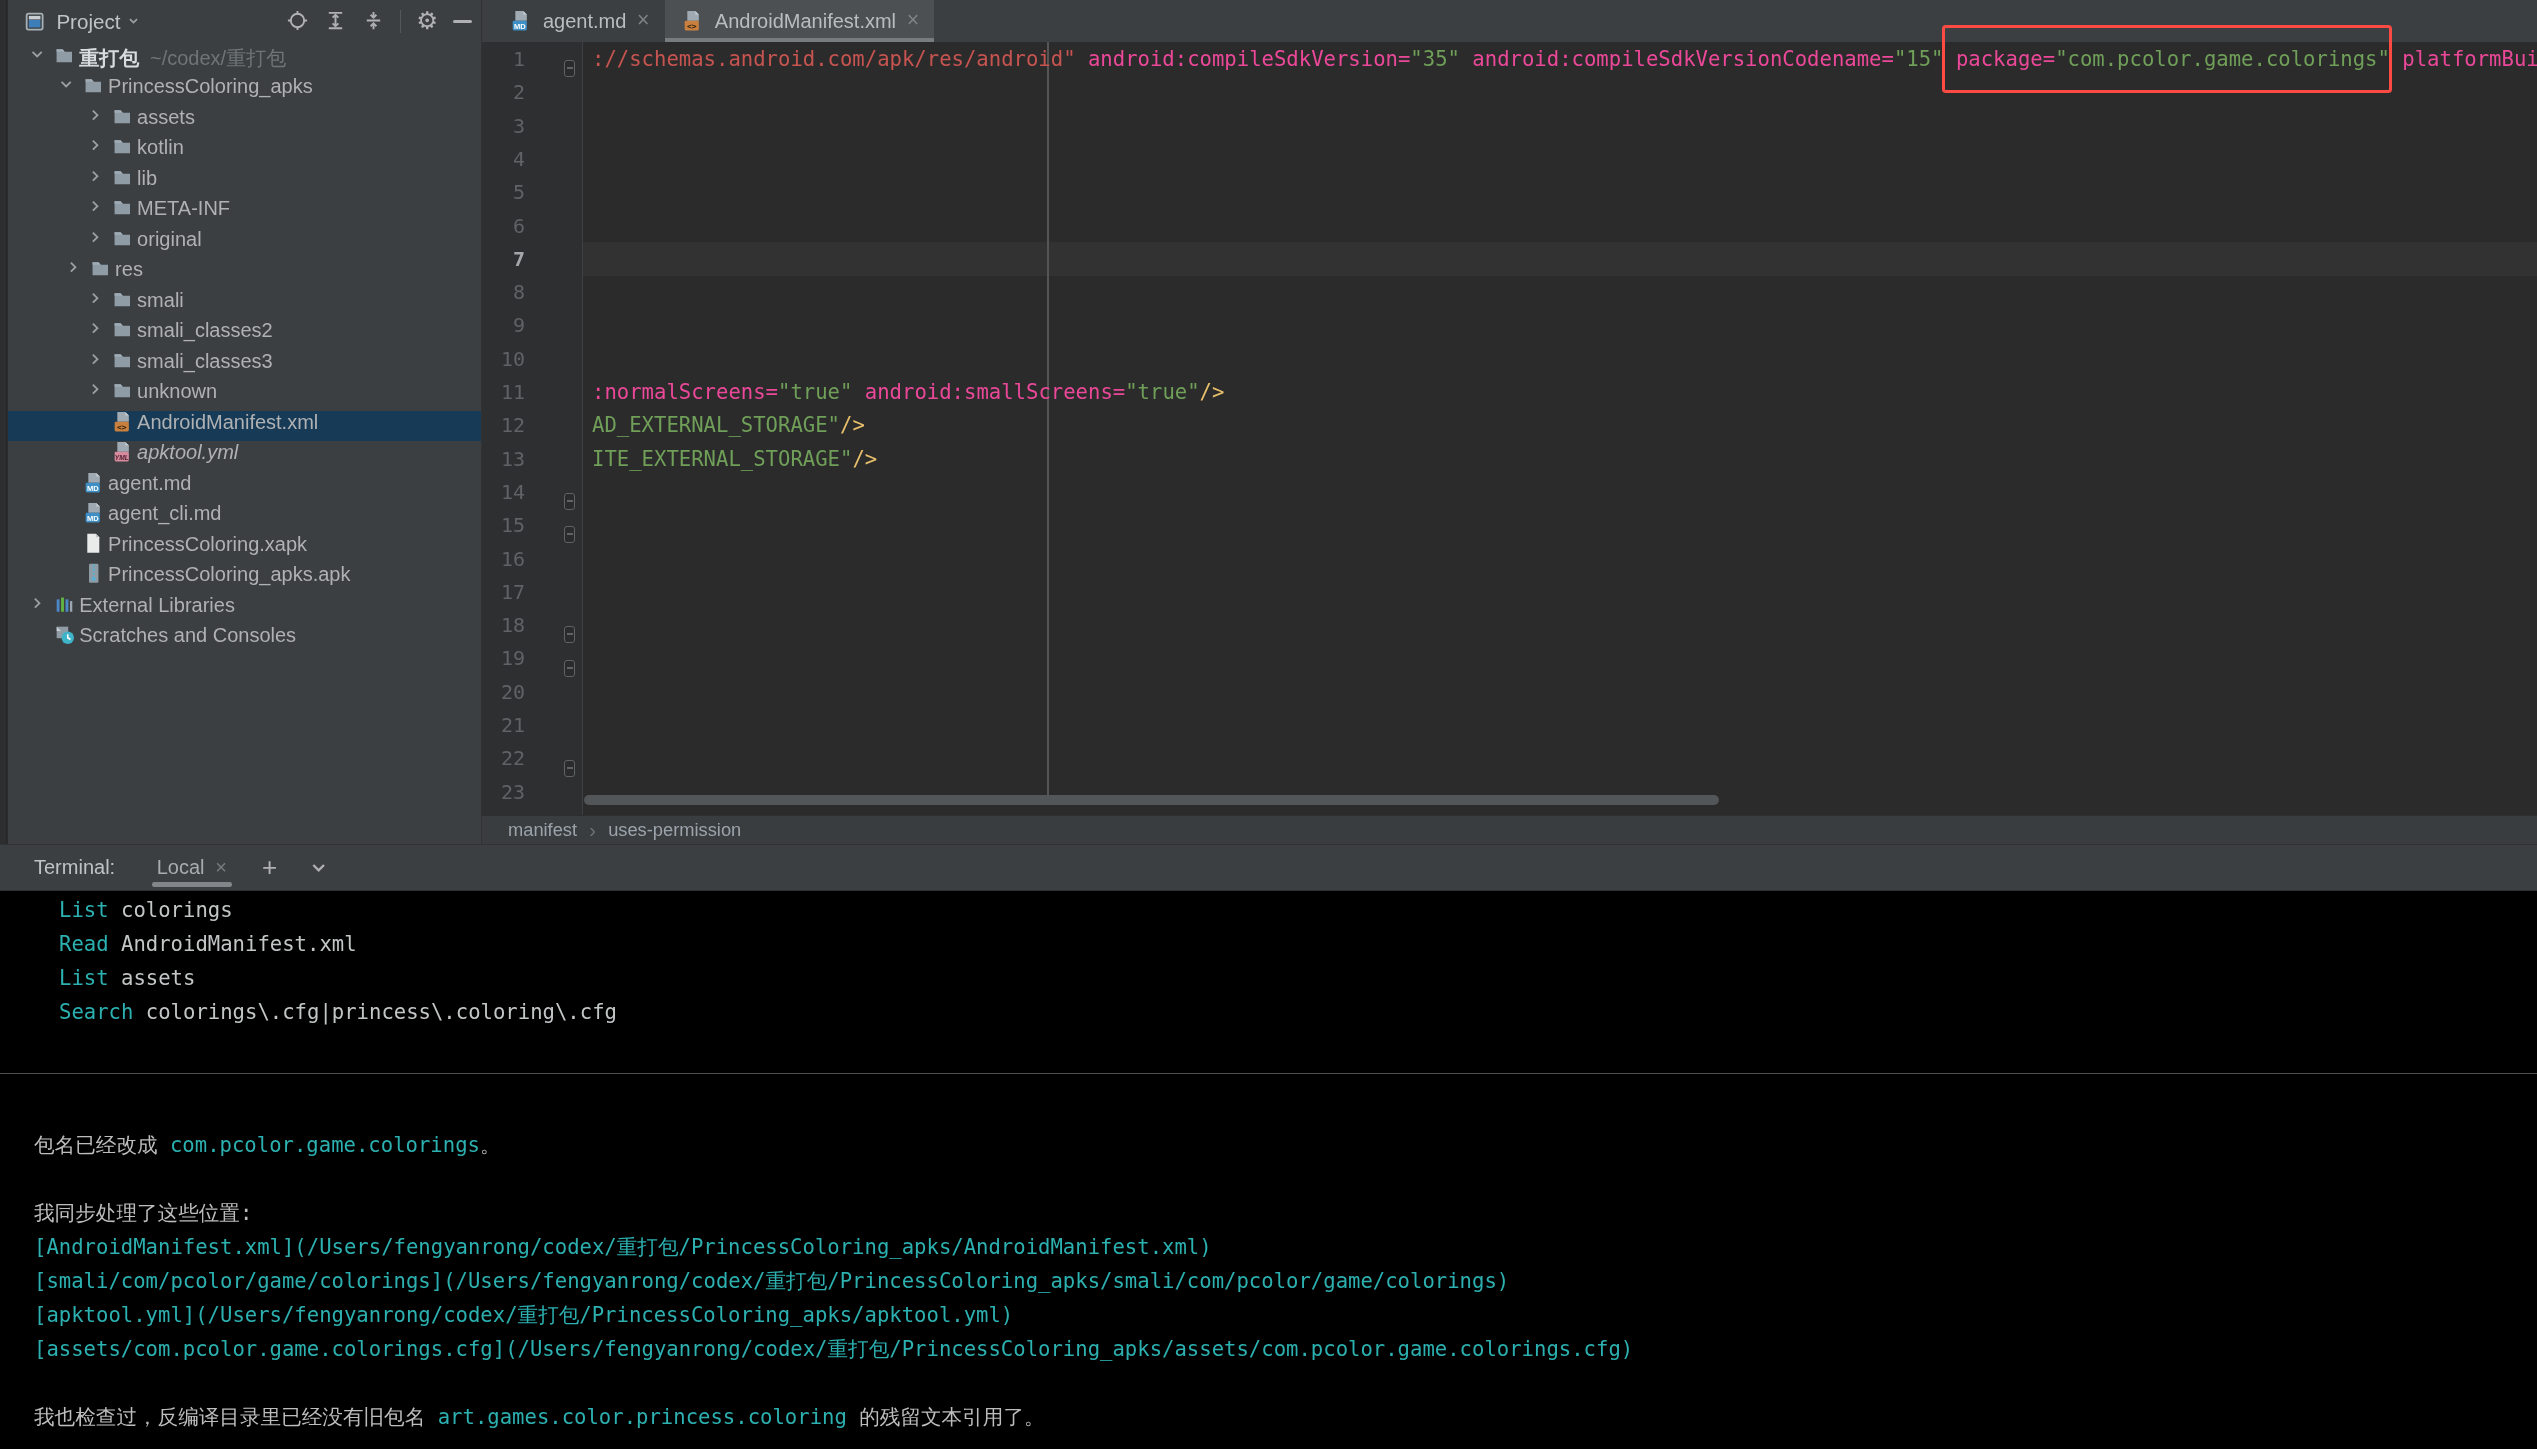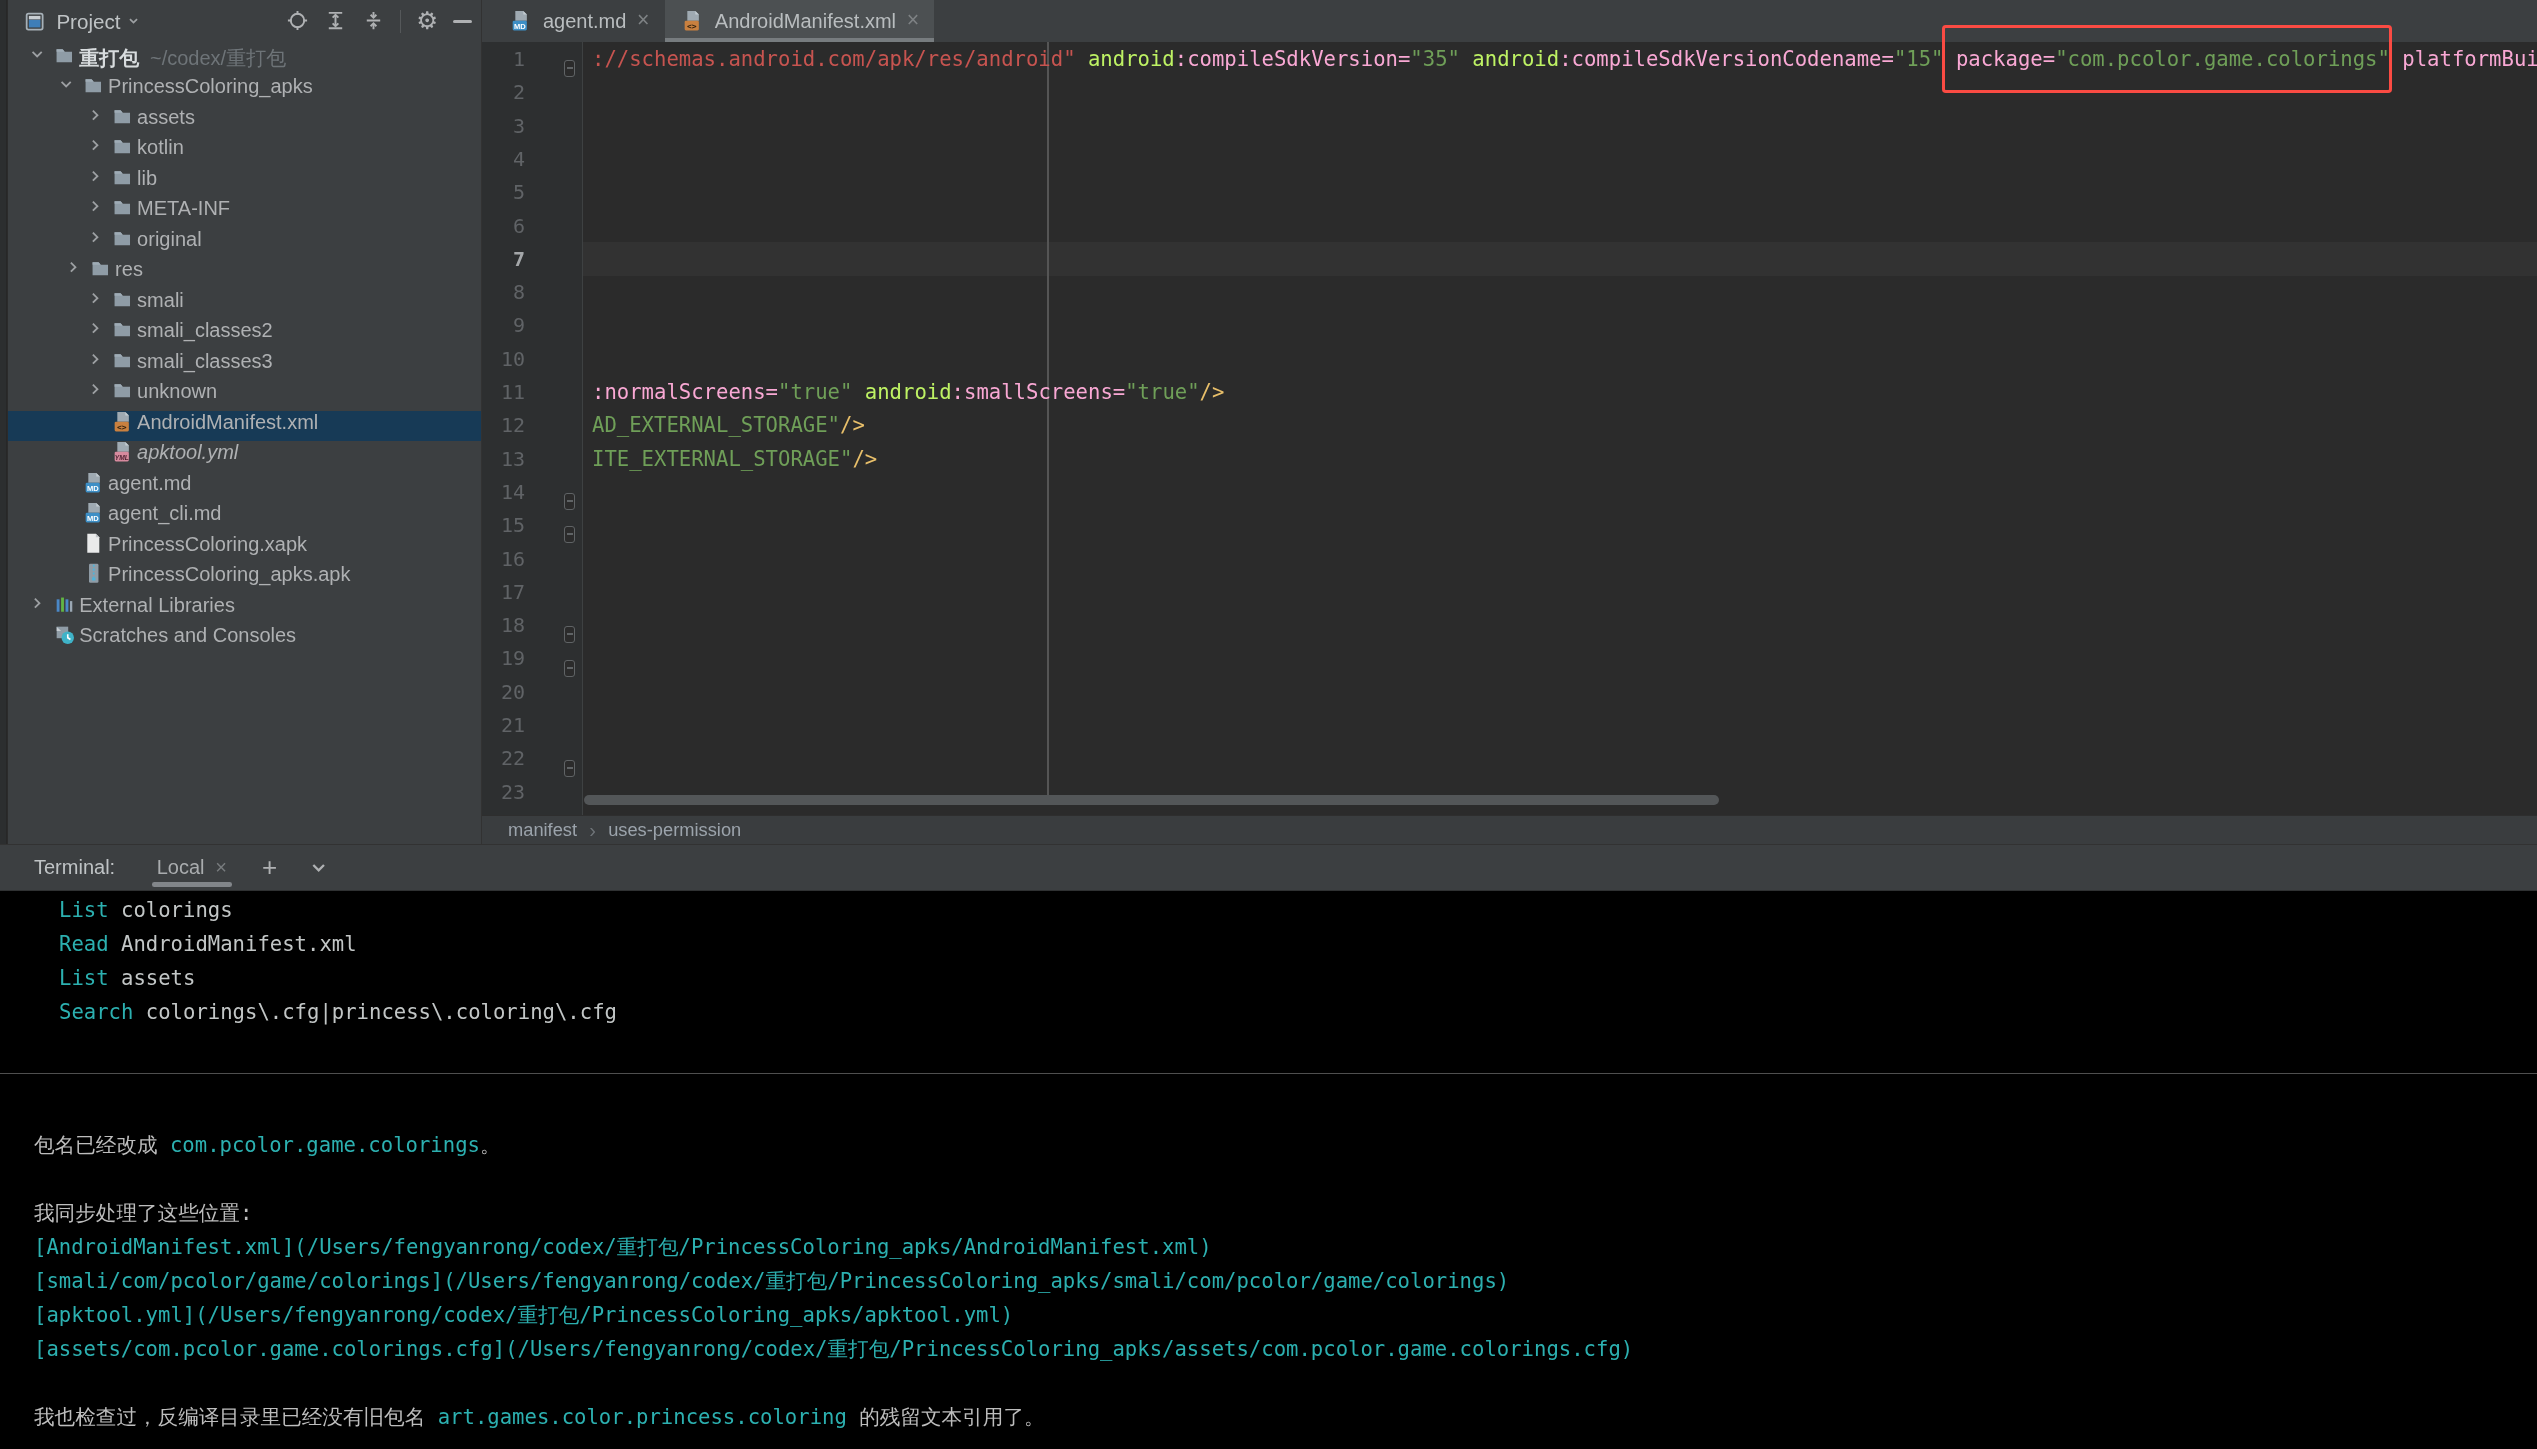--- a/index.html
+++ b/index.html
@@ -49,22 +49,22 @@
   .lnum { position:absolute; right:57px; width:44px; height:34px; line-height:34px;
           text-align:right; font:20px/34px "DejaVu Sans Mono", monospace; color:#606366; }
   .lnum.cur { color:#A4A7A9; font-weight:bold; }
   .fold-marker { position:absolute; left:82px; width:11.4px; height:17px;
                  border:1.5px solid #5f6365; border-radius:3px; background:#2b2b2b; }
   .fold-marker::after { content:""; position:absolute; left:1.5px; right:1.5px; top:6.1px; height:1.5px; background:#5f6365; }
   .col-guide { position:absolute; left:565px; top:0; height:753px; width:2.3px; background:#555555; }
   #code-lines { position:absolute; left:110px; top:0; right:0; height:100%; }
   .code-line { position:absolute; white-space:pre; font:20.6px/34px "DejaVu Sans Mono", monospace; }
   .tok-error  { color:#C75450; }
-  .tok-attr   { color:#f9a8d4; }
-  .tok-namespace { color:#bef264; }
+  .tok-attr   { color:#ec4899; }
+  .tok-namespace { color:#ec4899; }
   .tok-string { color:#6F9F58; }
   .tok-tag    { color:#E8BF6A; }
   .tok-plain  { color:#A9B7C6; }
   .hscrollbar { position:absolute; left:102px; top:753px; width:1135px; height:10px;
                 background:#5a5e60; border-radius:5.3px; opacity:.85; }
 
   .red-box { position:absolute; left:1942px; top:25px; width:450px; height:68px;
              border:3.8px solid #FB4B43; border-radius:3.8px; z-index:20; }
 
   #breadcrumbs { position:absolute; left:482px; top:815px; right:0; height:29px;

